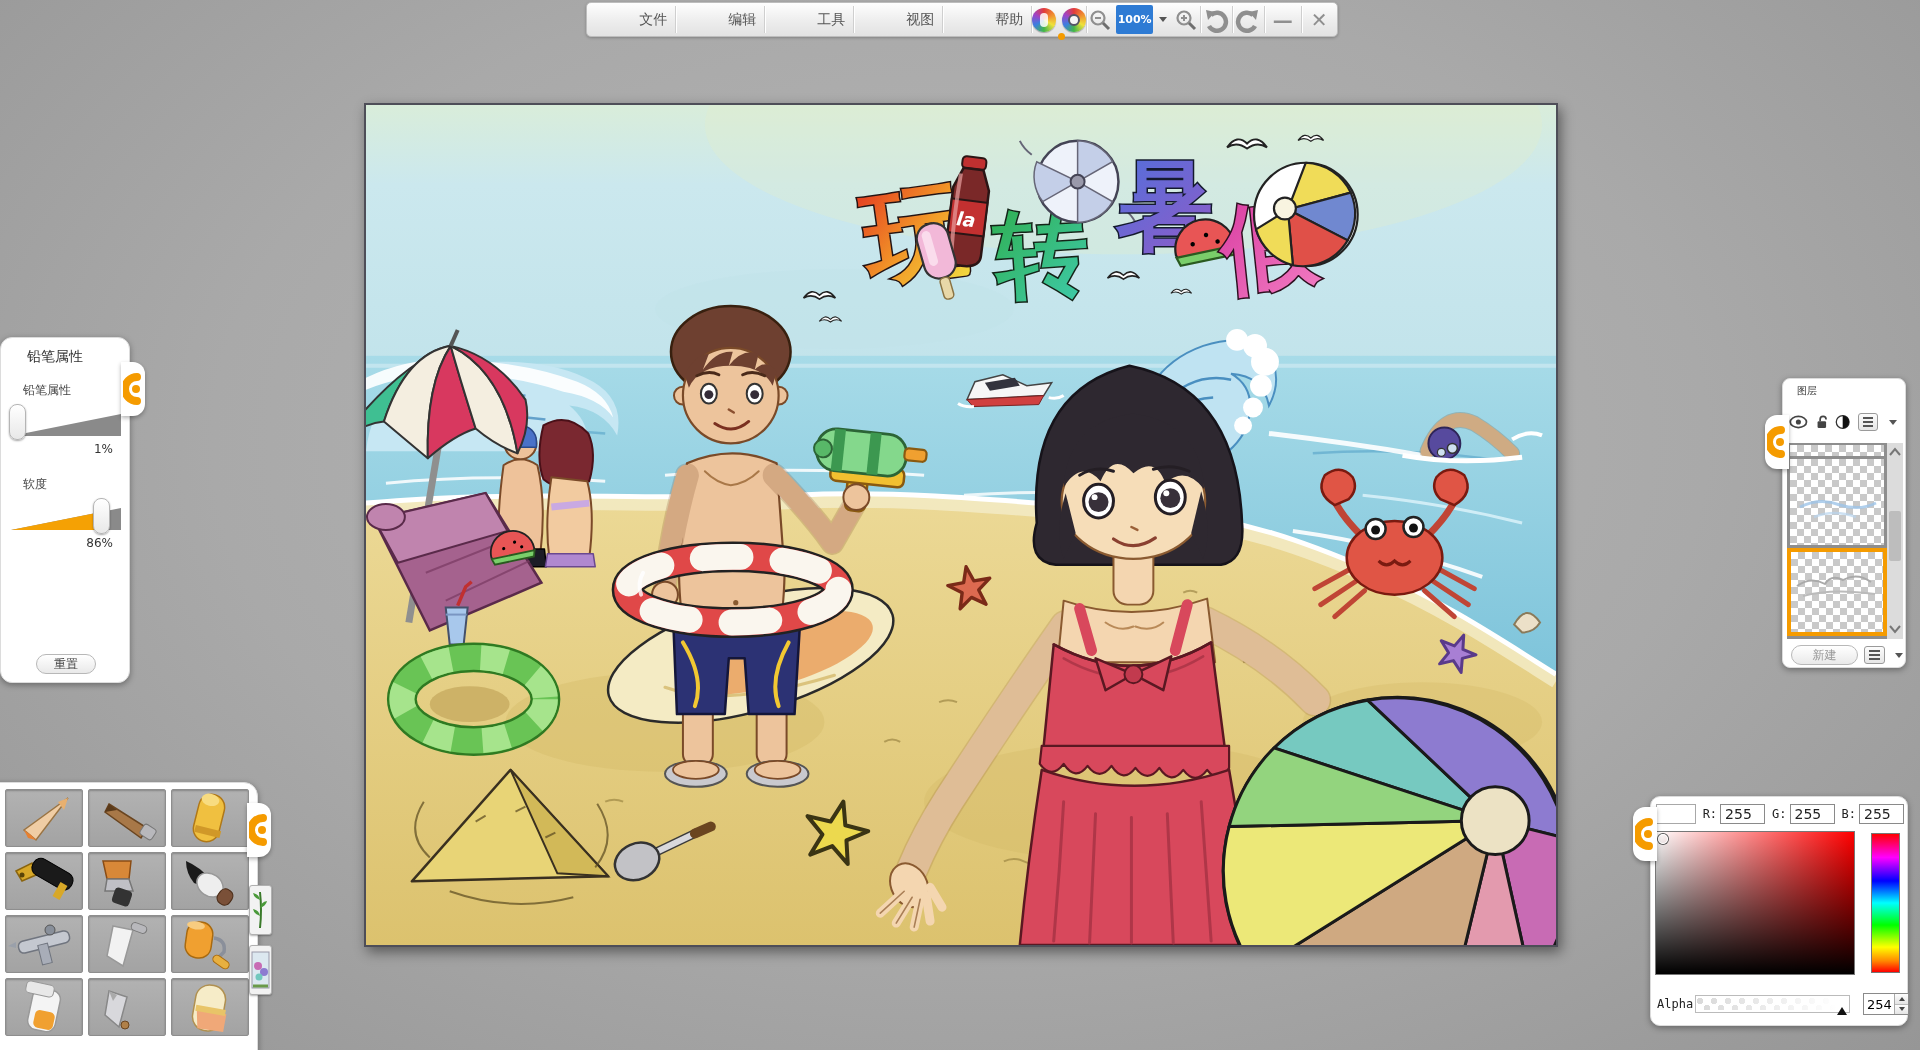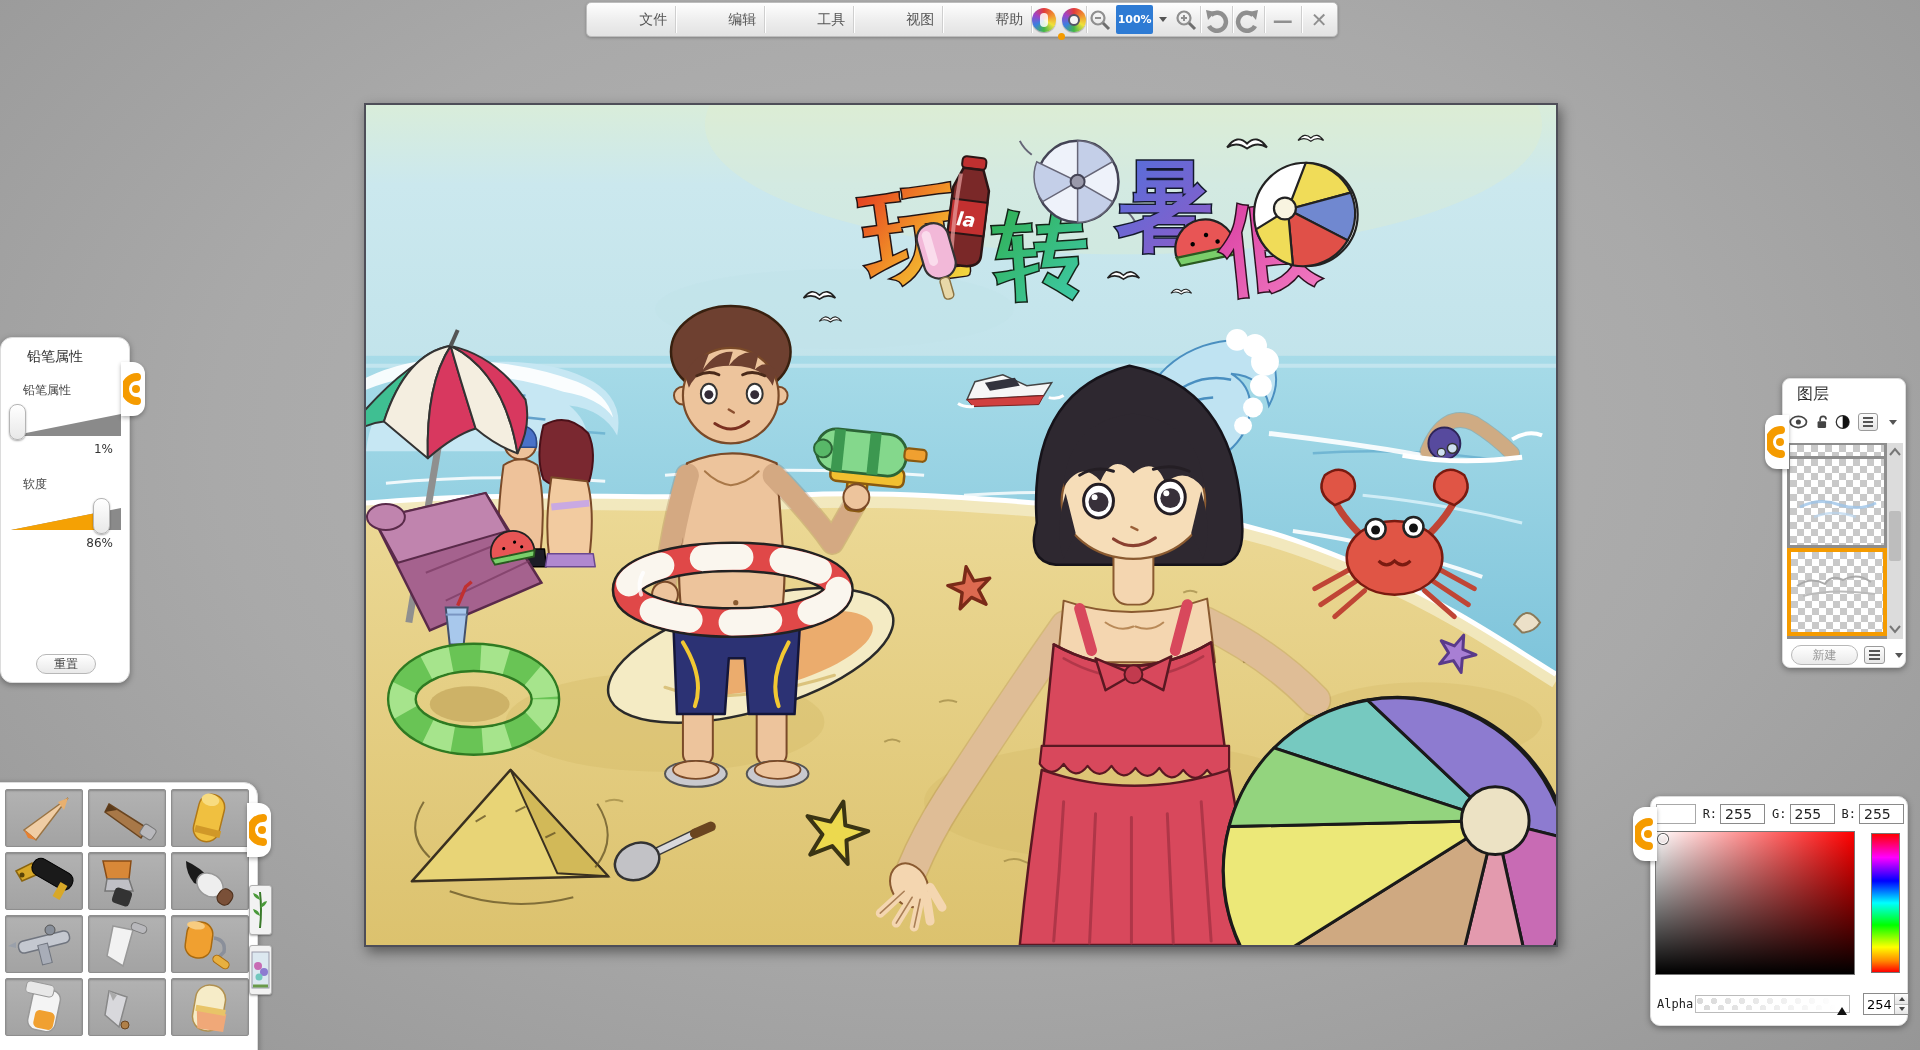--- a/index.html
+++ b/index.html
@@ -59,21 +59,21 @@
   .brush-grid { position:absolute; left:14px; top:6px; display:grid;
     grid-template-columns:repeat(3,78px); grid-auto-rows:58px; gap:5px; }
   .brush-tile { background:linear-gradient(#b2b2b2,#a3a3a3); border:1px solid #8e8e8e;
     border-radius:2px; box-shadow:inset 0 1px 2px rgba(0,0,0,.25); overflow:hidden; }
   .side-btn { position:absolute; width:23px; height:50px; background:#f2f2f2;
     border:1px solid #b0b0b0; border-radius:3px; overflow:hidden;
     box-shadow:0 1px 2px rgba(0,0,0,.3); }
 
   
   .layers-panel { left:1782px; top:378px; width:124px; height:290px; border-radius:8px; }
-  .layers-panel .title { position:absolute; left:14px; top:5px; font-size:16px; color:#333; }
+  .layers-panel .title { position:absolute; left:14px; top:5px; font-size:10px; color:#333; }
   .layer-iconrow { position:absolute; left:6px; top:30px; width:112px; height:26px;
     display:flex; align-items:center; gap:7px; }
   .mini-btn { width:22px; height:18px; border:1px solid #9a9a9a; border-radius:3px;
     background:linear-gradient(#fcfcfc,#e6e6e6); display:flex; flex-direction:column;
     justify-content:center; gap:2px; padding:0 4px; }
   .mini-btn i { display:block; height:2px; background:#555; }
   .layer-list { position:absolute; left:4px; top:64px; width:116px; height:196px; background:#8e8e8e;
     overflow:hidden; }
   .checker { background-image:conic-gradient(#c9c9c9 25%,#ffffff 0 50%,#c9c9c9 0 75%,#ffffff 0);
     background-size:14px 14px; }

